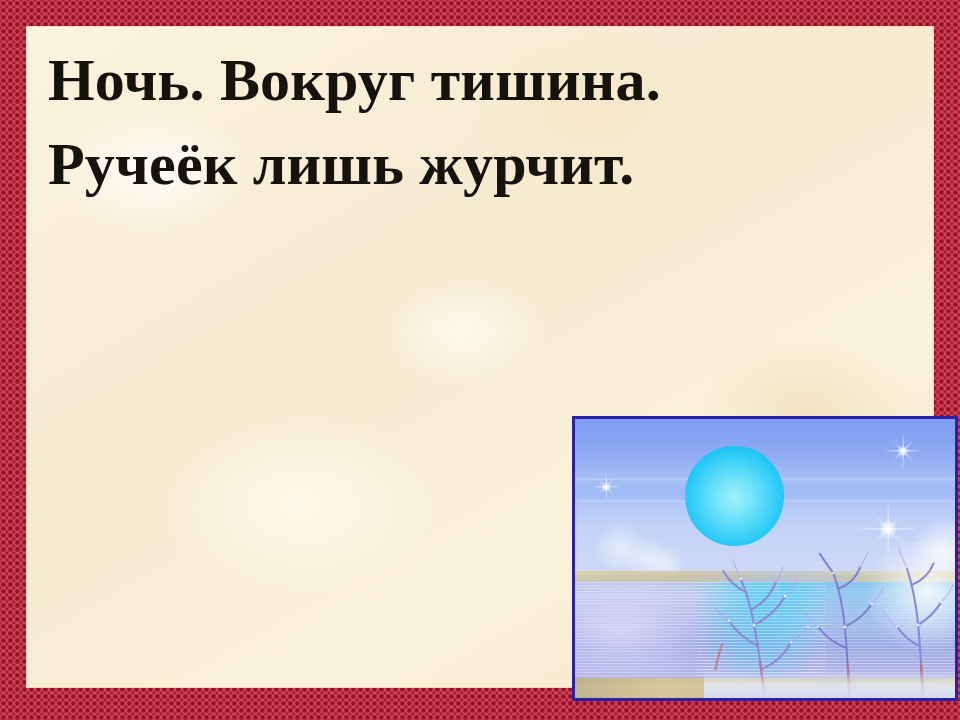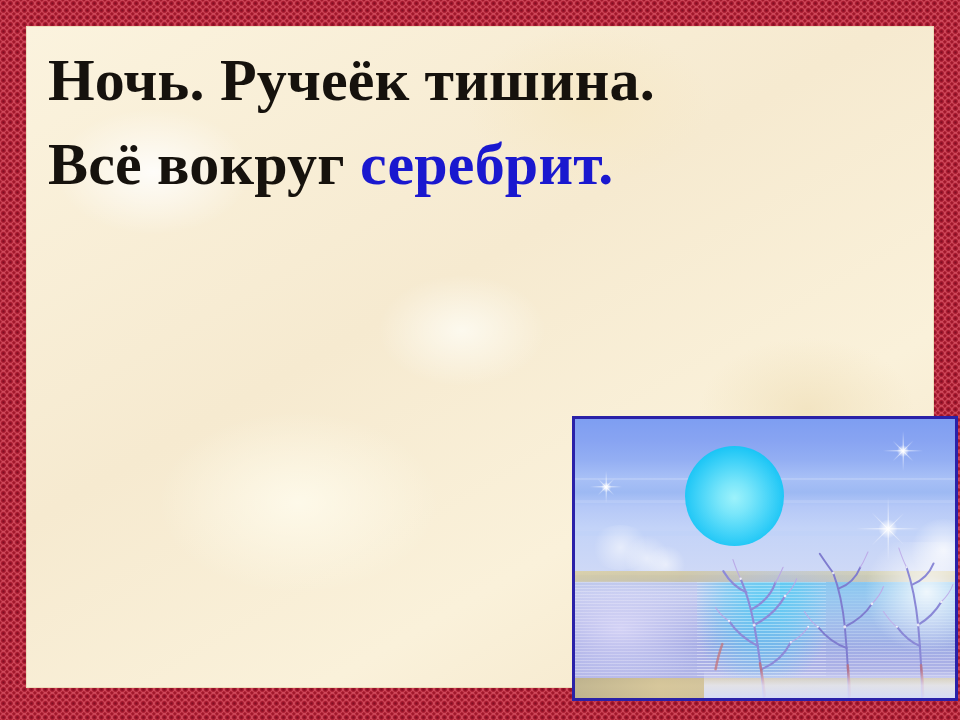--- a/index.html
+++ b/index.html
@@ -264,22 +264,22 @@
 </head>
 <body>
 
 <div class="slide">
 
   <div class="border-frame nb"></div>
 
   <div class="paper">
 
     <div class="poem">
-      <div class="poem-line">Ночь. Ручеёк тишина.</div>
-      <div class="poem-line"><span>Всё вокруг </span><span class="accent-word">серебрит.</span></div>
+      <div class="poem-line">Ночь. Вокруг тишина.</div>
+      <div class="poem-line">Ручеёк лишь журчит.</div>
     </div>
 
     <div class="picture">
       <div class="pic-inner">
 
         <div class="sky"></div>
         <div class="sky-band b1 nb"></div>
         <div class="sky-band b2 nb"></div>
         <div class="sky-band b3 nb"></div>
 

